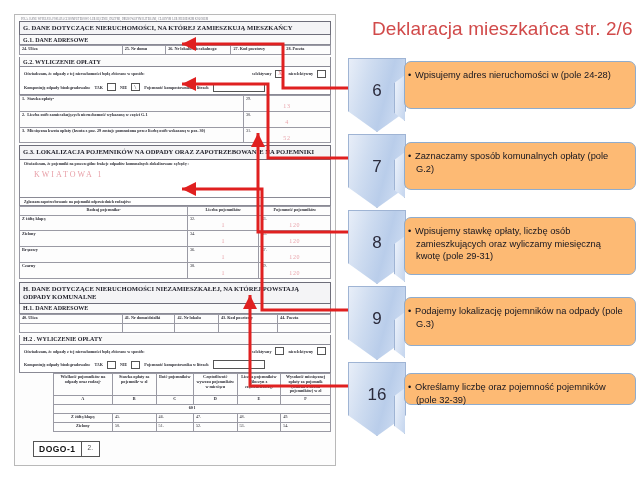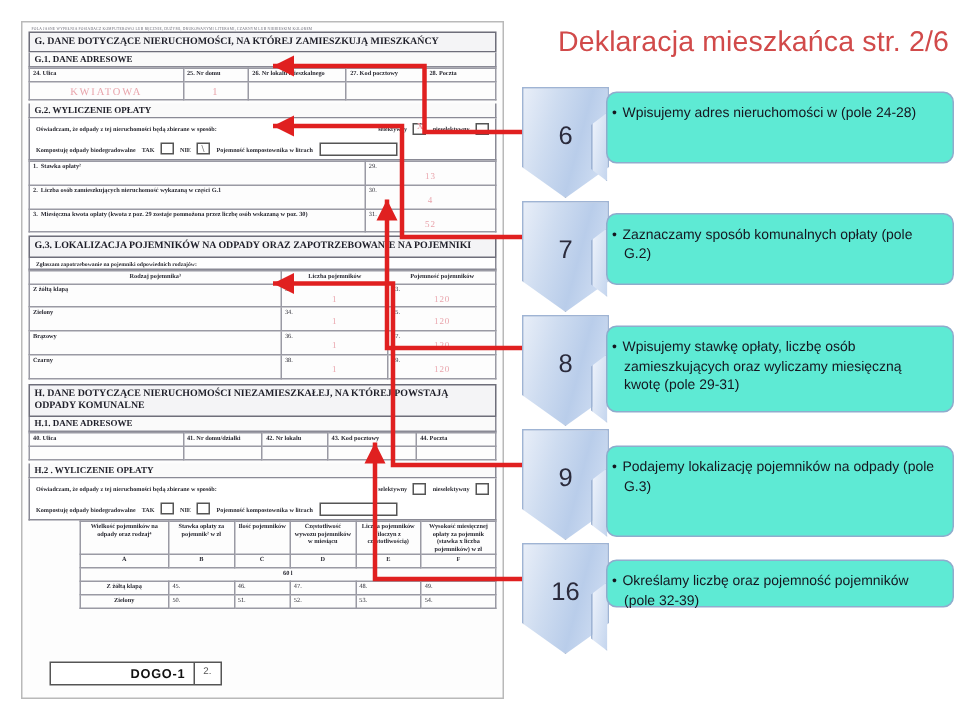--- a/index.html
+++ b/index.html
@@ -107,21 +107,21 @@
   .colhdr{ text-align:center; font-weight:bold; }
 
   #footer-box{
     position:absolute; left:18px; bottom:8px;
     display:flex; align-items:stretch;
     border:1px solid #555; background:#fff;
     font-family:"Liberation Sans", sans-serif;
   }
   #footer-box .code{
     font-size:8.5px; font-weight:bold; padding:2px 5px;
-    letter-spacing:.5px; color:#111;margin-left:48px;
+    letter-spacing:.5px; color:#111;
   }
   #footer-box .pg{
     border-left:1px solid #555; padding:2px 6px;
     font-size:6.5px; color:#555;
   }
 
   
   .chev{
     position:absolute; left:348px; width:58px; height:74px;
     background:linear-gradient(105deg,#e8eef8 0%, #cedcf0 32%, #b9cdea 62%, #d7e3f5 100%);
@@ -131,21 +131,21 @@
   }
   .chev .num{
     font-family:"Liberation Sans", sans-serif;
     font-size:17px; color:#2b2b3c; margin-top:22px;
     font-weight:normal;
   }
 
   
   .callout{
     position:absolute; left:404px; width:232px;
-    background:#5eead4; border:1px solid #8faccd; border-radius:7px;
+    background:#fdba74; border:1px solid #8faccd; border-radius:7px;
     padding:7px 9px 7px 11px;
     font-family:"Liberation Sans", sans-serif;
     font-size:9.3px; color:#15151f; line-height:1.35;
   }
   .callout .bullet{
     display:inline-block; width:7px; margin-left:-8px;
   }
   .callout .txt{ display:inline; }
   
   .tail{
@@ -174,37 +174,20 @@
     <div class="sub-head">G.1. DANE ADRESOWE</div>
     <table class="grid">
       <tbody>
           <tr>
         <td class="lbl" style="width:33%">24. Ulica</td>
         <td class="lbl" style="width:14%">25. Nr domu</td>
         <td class="lbl" style="width:21%">26. Nr lokalu mieszkalnego</td>
         <td class="lbl" style="width:17%">27. Kod pocztowy</td>
         <td class="lbl" style="width:15%">28. Poczta</td>
       </tr>
-      <tr>
-        <td class="tall">
-              <span class="hand">KWIATOWA</span>
-            </td>
-        <td class="tall">
-              <span class="hand">1</span>
-            </td>
-        <td class="tall">
-              <span class="hand"></span>
-            </td>
-        <td class="tall">
-              <span class="hand"></span>
-            </td>
-        <td class="tall">
-              <span class="hand"></span>
-            </td>
-      </tr>
     </tbody>
       </table>
 
     <div class="sub-head" style="margin-top:2px">G.2. WYLICZENIE OPŁATY</div>
     <div class="blk">
       <div class="decl-row">
         <span class="grow">Oświadczam, że odpady z tej nieruchomości będą zbierane w sposób:</span>
         <span>selektywny</span>
         <span class="cbx marked"></span>
         <span>nieselektywny</span>
@@ -247,20 +230,24 @@
         </td>
         <td class="tall">
           <span>31.</span>
           <span class="hand sm">52</span>
         </td>
       </tr>
     </tbody>
       </table>
 
     <div class="sec-head" style="margin-top:2px">G.3. LOKALIZACJA POJEMNIKÓW NA ODPADY ORAZ ZAPOTRZEBOWANIE NA POJEMNIKI</div>
+    <div class="blk g3-area">
+      <div class="g3-note">Oświadczam, że pojemniki na poszczególne frakcje odpadów komunalnych zlokalizowane są/będą¹:</div>
+      <div class="g3-hand">KWIATOWA 1</div>
+    </div>
     <div class="blk mini-note">Zgłaszam zapotrzebowanie na pojemniki odpowiednich rodzajów:</div>
 
     <table class="grid">
       <tbody>
           <tr>
         <td class="lbl colhdr" style="width:54%">Rodzaj pojemnika³</td>
         <td class="lbl colhdr" style="width:23%">Liczba pojemników</td>
         <td class="lbl colhdr" style="width:23%">Pojemność pojemników</td>
       </tr>
       <tr>
@@ -414,21 +401,21 @@
 
 <div class="callout" style="top:61px;height:48px">
   <span class="bullet">•</span><span class="txt">Wpisujemy adres nieruchomości w (pole 24-28)</span>
 </div>
 <div class="callout" style="top:142px;height:48px">
   <span class="bullet">•</span><span class="txt">Zaznaczamy sposób komunalnych opłaty (pole G.2)</span>
 </div>
 <div class="callout" style="top:217px;height:58px">
   <span class="bullet">•</span><span class="txt">Wpisujemy stawkę opłaty, liczbę osób zamieszkujących oraz wyliczamy miesięczną kwotę (pole 29-31)</span>
 </div>
-<div class="callout" style="top:297px;height:61px">
+<div class="callout" style="top:297px;height:49px">
   <span class="bullet">•</span><span class="txt">Podajemy lokalizację pojemników na odpady (pole G.3)</span>
 </div>
 <div class="callout" style="top:373px;height:32px">
   <span class="bullet">•</span><span class="txt">Określamy liczbę oraz pojemność pojemników (pole 32-39)</span>
 </div>
 
 <svg id="arrows" viewBox="0 0 640 480">
   <g fill="none" stroke="#e02020" stroke-width="3">
 
     <path d="M348,88 L283,88 L283,44 L182,44"></path>

